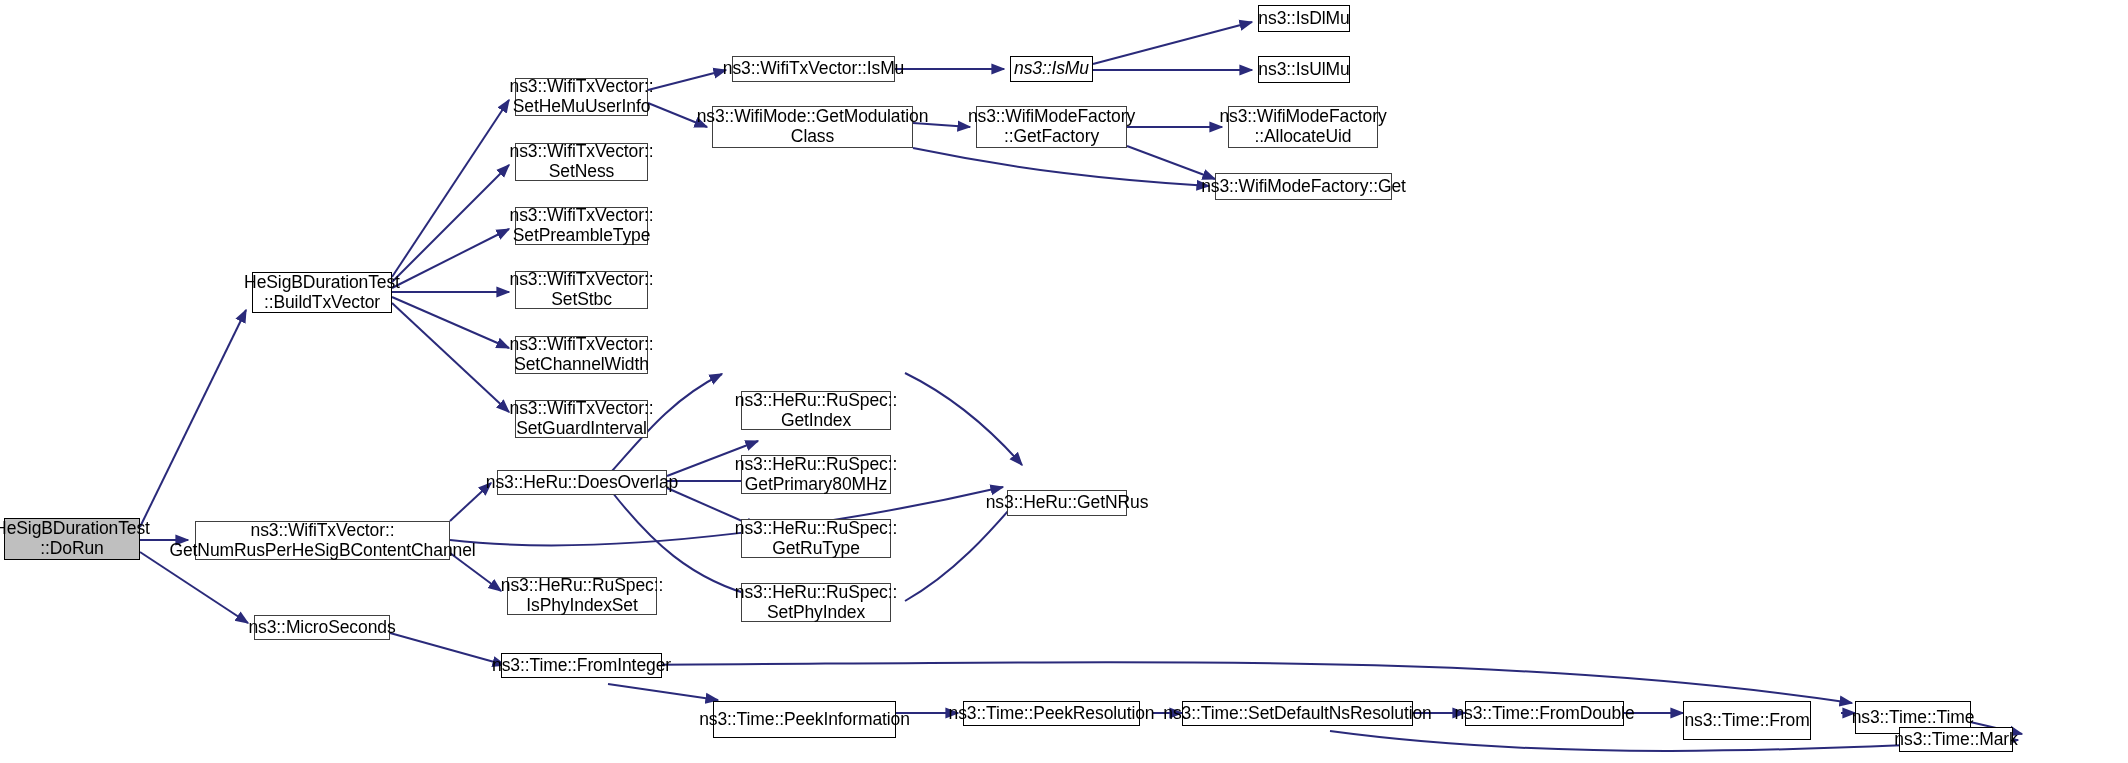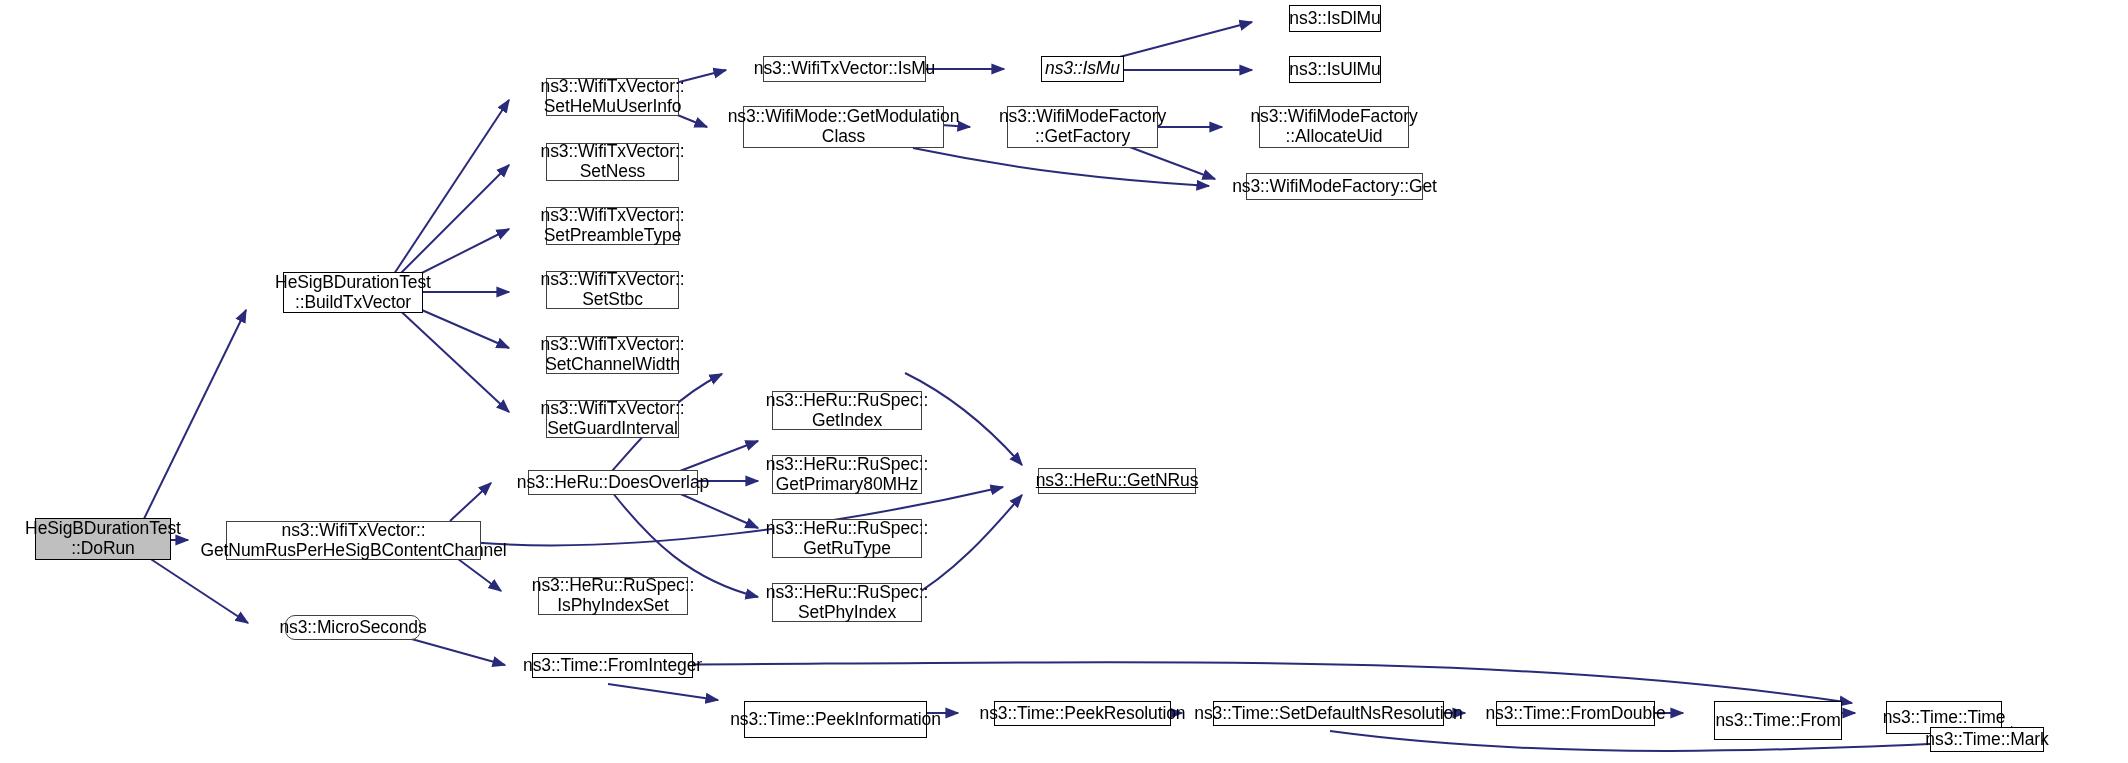--- a/index.html
+++ b/index.html
@@ -31,21 +31,20 @@
     justify-content: center;
     text-align: center;
     line-height: 1.12;
     color: #000000;
     background: #ffffff;
     border: 1px solid #404040;
     font-size: 17.5px;
     letter-spacing: -0.1px;
     white-space: pre-line;
     padding: 0 17px;
-    margin-left: 31px;
   }
   .node.root {
     background: #bfbfbf;
     border: 1px solid #000000;
   }
   .node.plain {
     border: 1px solid #000000;
   }
 </style>
 </head>
@@ -187,23 +186,23 @@
 
   <div class="node" style="left:741px; top:455px; width:150px; height:39px;">ns3::HeRu::RuSpec::
 GetPrimary80MHz</div>
 
   <div class="node" style="left:741px; top:519px; width:150px; height:39px;">ns3::HeRu::RuSpec::
 GetRuType</div>
 
   <div class="node" style="left:741px; top:583px; width:150px; height:39px;">ns3::HeRu::RuSpec::
 SetPhyIndex</div>
 
-  <div class="node" style="left:1007px; top:468px; width:158px; height:26px;text-decoration:underline;">ns3::HeRu::GetNRus</div>
-
-  <div class="node" style="left:254px; top:615px; width:136px; height:25px;border-radius:10px;">ns3::MicroSeconds</div>
+  <div class="node" style="left:1007px; top:490px; width:120px; height:26px;">ns3::HeRu::GetNRus</div>
+
+  <div class="node" style="left:254px; top:615px; width:136px; height:25px;">ns3::MicroSeconds</div>
 
   <div class="node plain" style="left:501px; top:653px; width:161px; height:25px;">ns3::Time::FromInteger</div>
 
   <div class="node plain" style="left:713px; top:701px; width:183px; height:37px;">ns3::Time::PeekInformation</div>
 
   <div class="node plain" style="left:963px; top:701px; width:177px; height:25px;">ns3::Time::PeekResolution</div>
 
   <div class="node plain" style="left:1182px; top:701px; width:231px; height:25px;">ns3::Time::SetDefaultNsResolution</div>
 
   <div class="node plain" style="left:1465px; top:701px; width:159px; height:25px;">ns3::Time::FromDouble</div>

